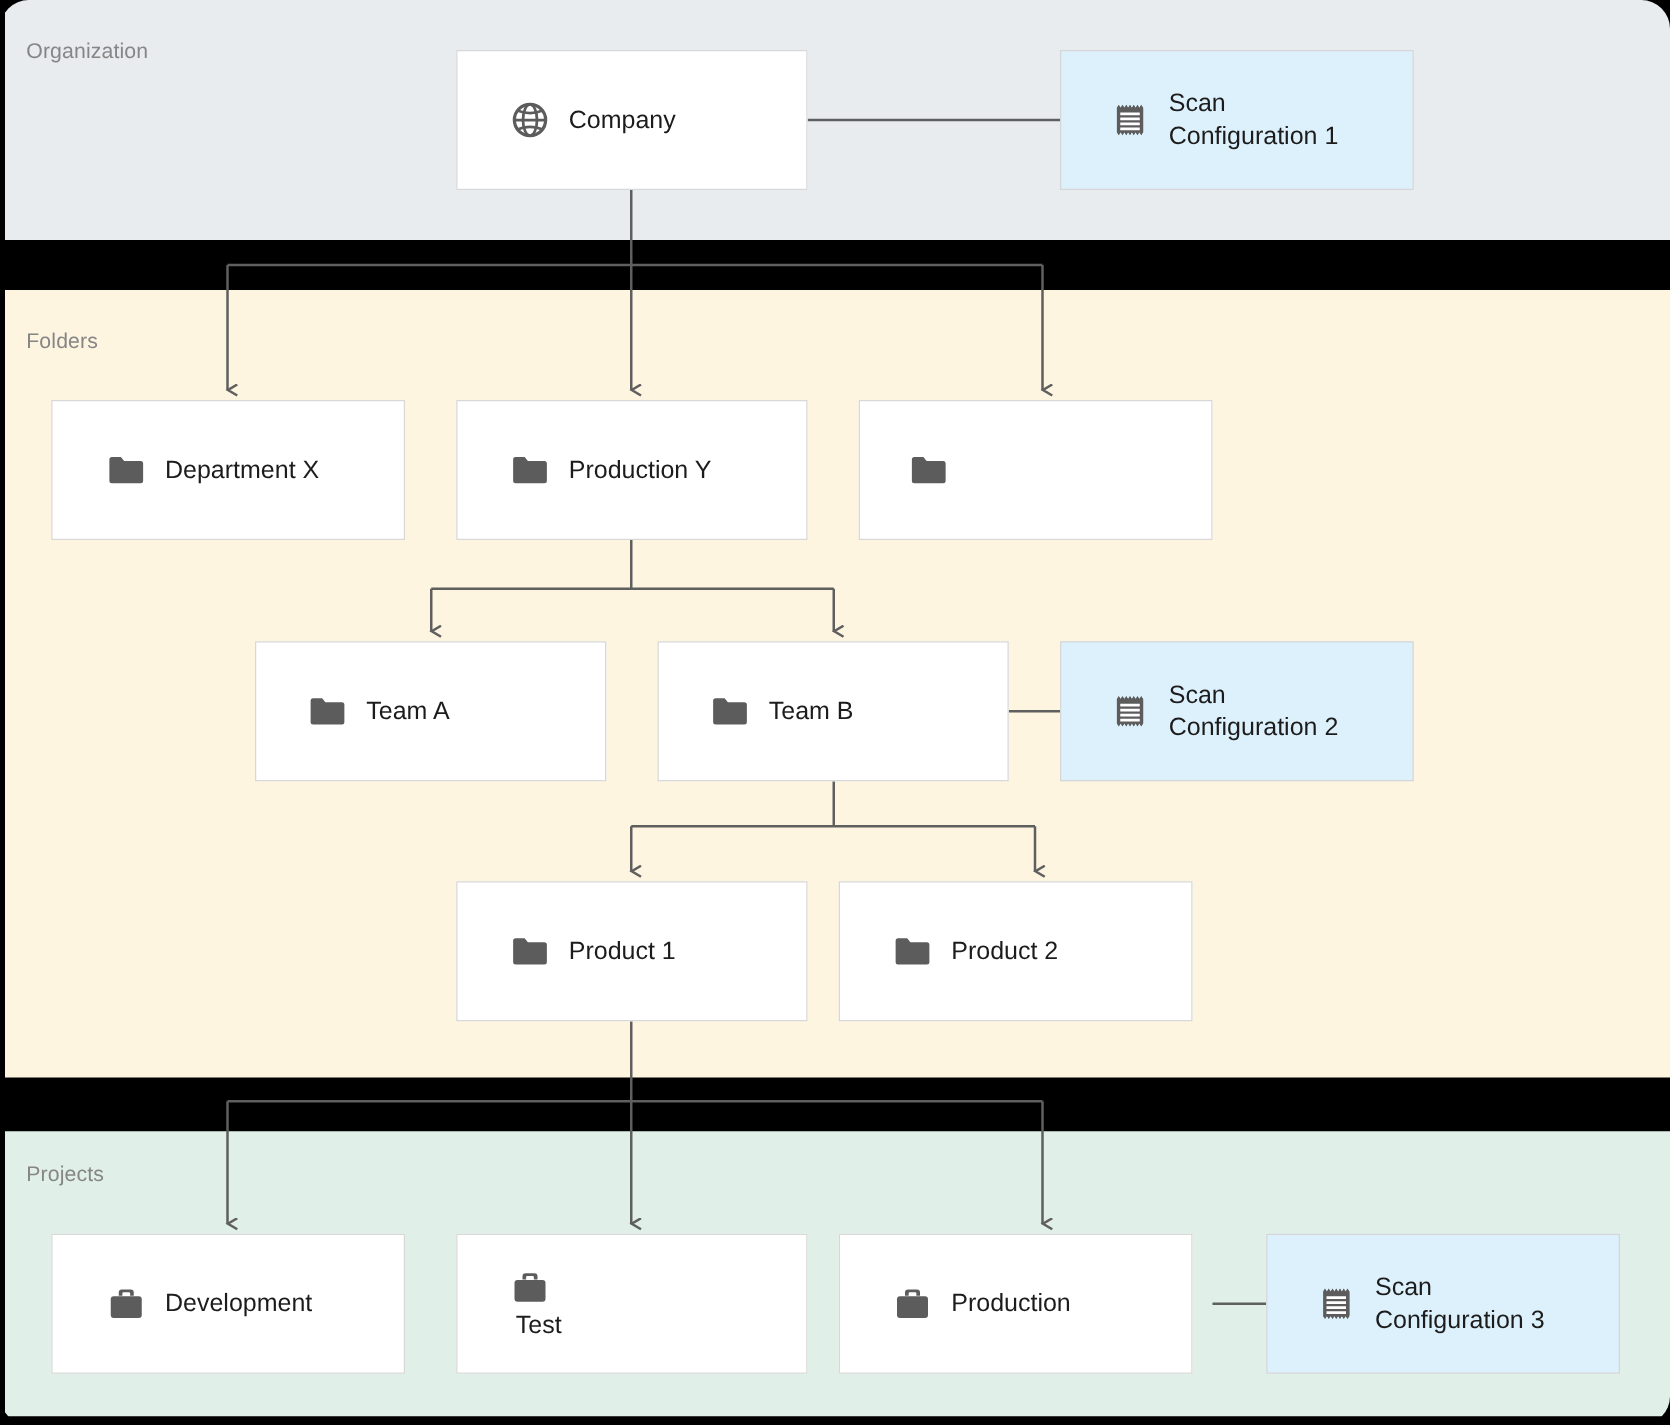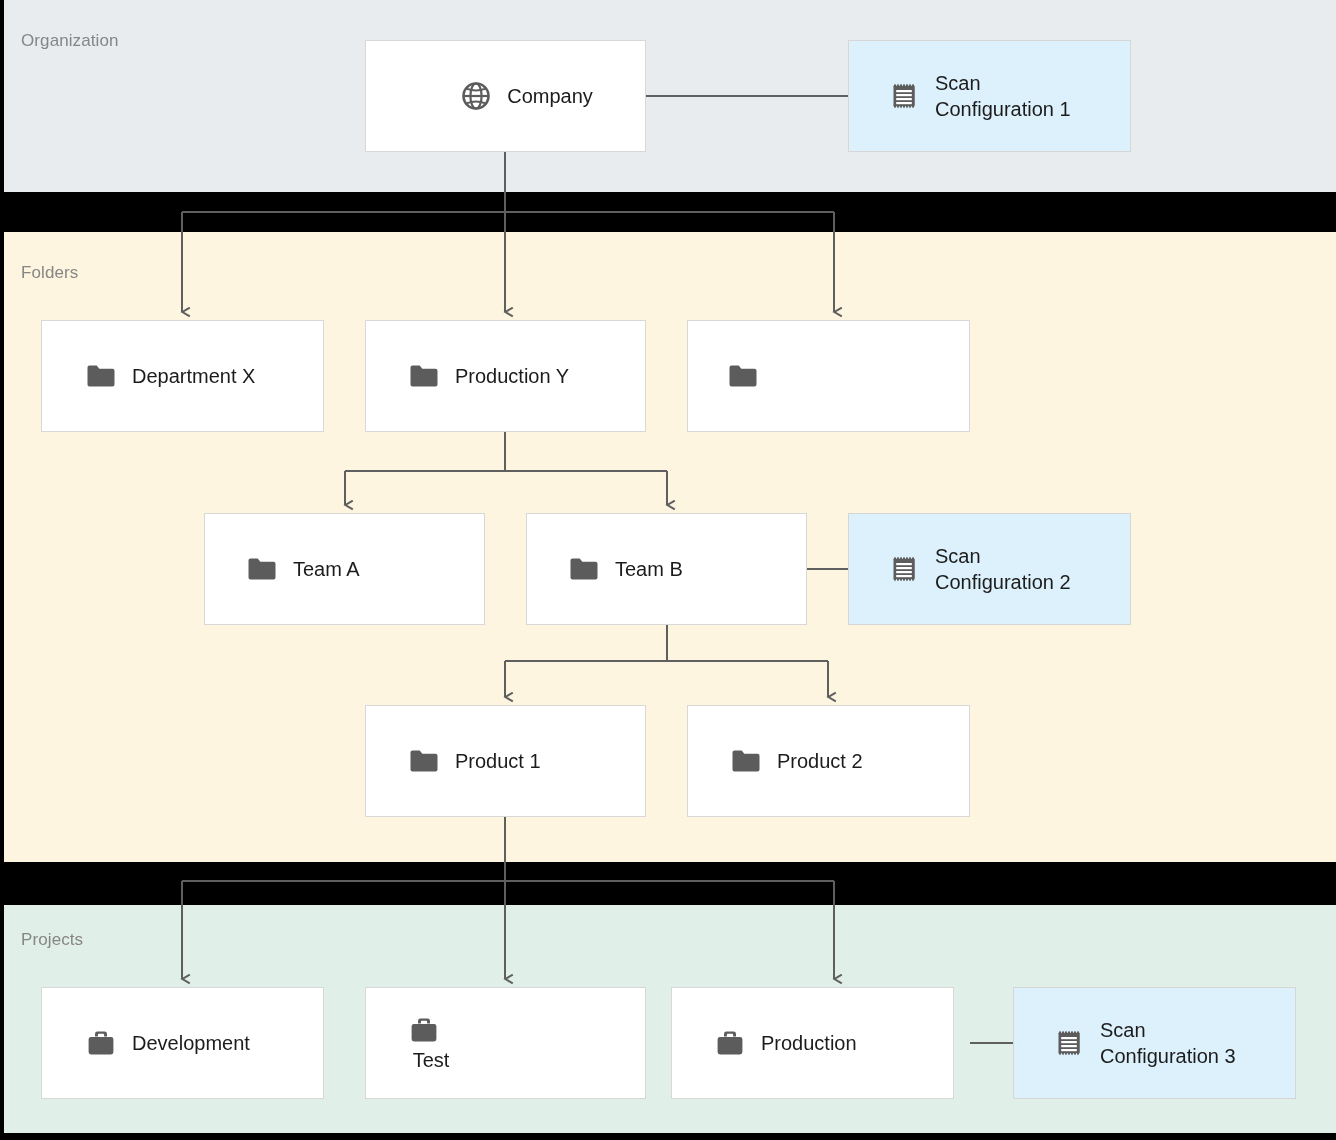--- a/index.html
+++ b/index.html
@@ -7,20 +7,21 @@
     padding: 0;
     background: #000000;
   }
   #canvas {
     position: relative;
     width: 1336px;
     height: 1140px;
     background: #000000;
     font-family: "Liberation Sans", sans-serif;
     overflow: hidden;
+    border-radius: 23px;
   }
   .band {
     position: absolute;
     left: 4px;
     right: 0;
   }
   #band-org   { top: 0px;   height: 192px;  background: #e8ecef; }
   #band-fold  { top: 232px; height: 630px;  background: #fdf5e0; }
   #band-proj  { top: 905px; height: 228px;  background: #e0f0e8; }
 
@@ -123,21 +124,21 @@
       <path d="M182,881 L834,881"></path>
       <path d="M182,881 L182,979" marker-end="url(#arr)"></path>
       <path d="M505,881 L505,979" marker-end="url(#arr)"></path>
       <path d="M834,881 L834,979" marker-end="url(#arr)"></path>
 
       <path d="M970,1043 L1013,1043"></path>
     </g>
   </svg>
 
   <div id="nodes">
-      <div class="node" style="left: 365px; top: 40px; width: 281px; height: 112px; justify-content: center;">
+      <div class="node" style="left: 365px; top: 40px; width: 281px; height: 112px;">
         <div class="inner" style="margin-left: 41px;">
           <span class="ico">
             <svg width="34" height="34" viewBox="0 0 34 34">
               <circle cx="17" cy="17" r="12.5" fill="none" stroke="#5c5c5c" stroke-width="2.6"></circle>
               <ellipse cx="17" cy="17" rx="5.6" ry="12.5" fill="none" stroke="#5c5c5c" stroke-width="2.2"></ellipse>
               <line x1="4.5" y1="17" x2="29.5" y2="17" stroke="#5c5c5c" stroke-width="2.2"></line>
               <path d="M7.4 9.6 Q17 13.4 26.6 9.6" fill="none" stroke="#5c5c5c" stroke-width="2"></path>
               <path d="M7.4 24.4 Q17 20.6 26.6 24.4" fill="none" stroke="#5c5c5c" stroke-width="2"></path>
             </svg>
           </span>
@@ -232,21 +233,21 @@
       <div class="node" style="left: 365px; top: 705px; width: 281px; height: 112px;">
         <div class="inner" style="margin-left: 41px;">
           <span class="ico">
             <svg width="34" height="34" viewBox="0 0 34 34">
               <path d="M3.5 8.5 a2 2 0 0 1 2-2 h7.2 l2.6 3.2 h13.2 a2 2 0 0 1 2 2 v13.8 a2 2 0 0 1 -2 2 h-23 a2 2 0 0 1 -2 -2 z" fill="#5c5c5c"></path>
             </svg>
           </span>
           <span class="lbl">Product 1</span>
         </div>
       </div>
-      <div class="node" style="left: 687px; top: 705px; width: 283px; height: 112px;">
+      <div class="node" style="left: 671px; top: 705px; width: 283px; height: 112px;">
         <div class="inner" style="margin-left: 41px;">
           <span class="ico">
             <svg width="34" height="34" viewBox="0 0 34 34">
               <path d="M3.5 8.5 a2 2 0 0 1 2-2 h7.2 l2.6 3.2 h13.2 a2 2 0 0 1 2 2 v13.8 a2 2 0 0 1 -2 2 h-23 a2 2 0 0 1 -2 -2 z" fill="#5c5c5c"></path>
             </svg>
           </span>
           <span class="lbl">Product 2</span>
         </div>
       </div>
       <div class="node" style="left: 41px; top: 987px; width: 283px; height: 112px; align-items: center;">

